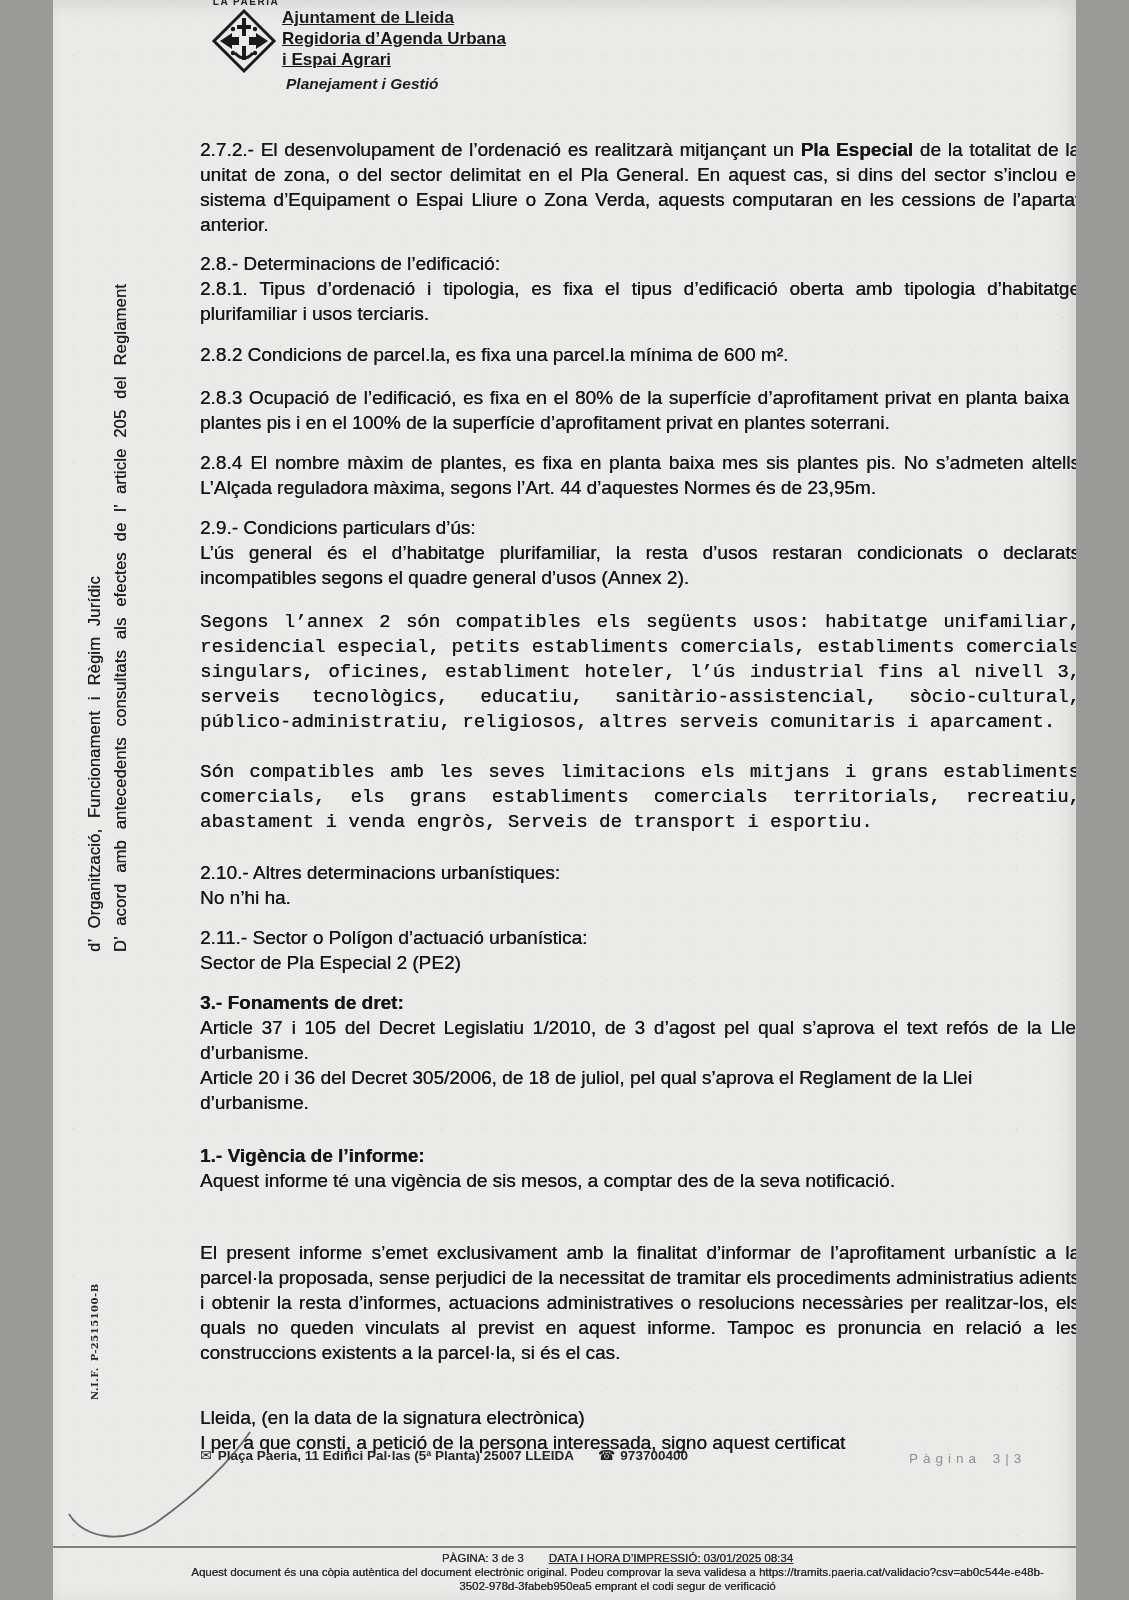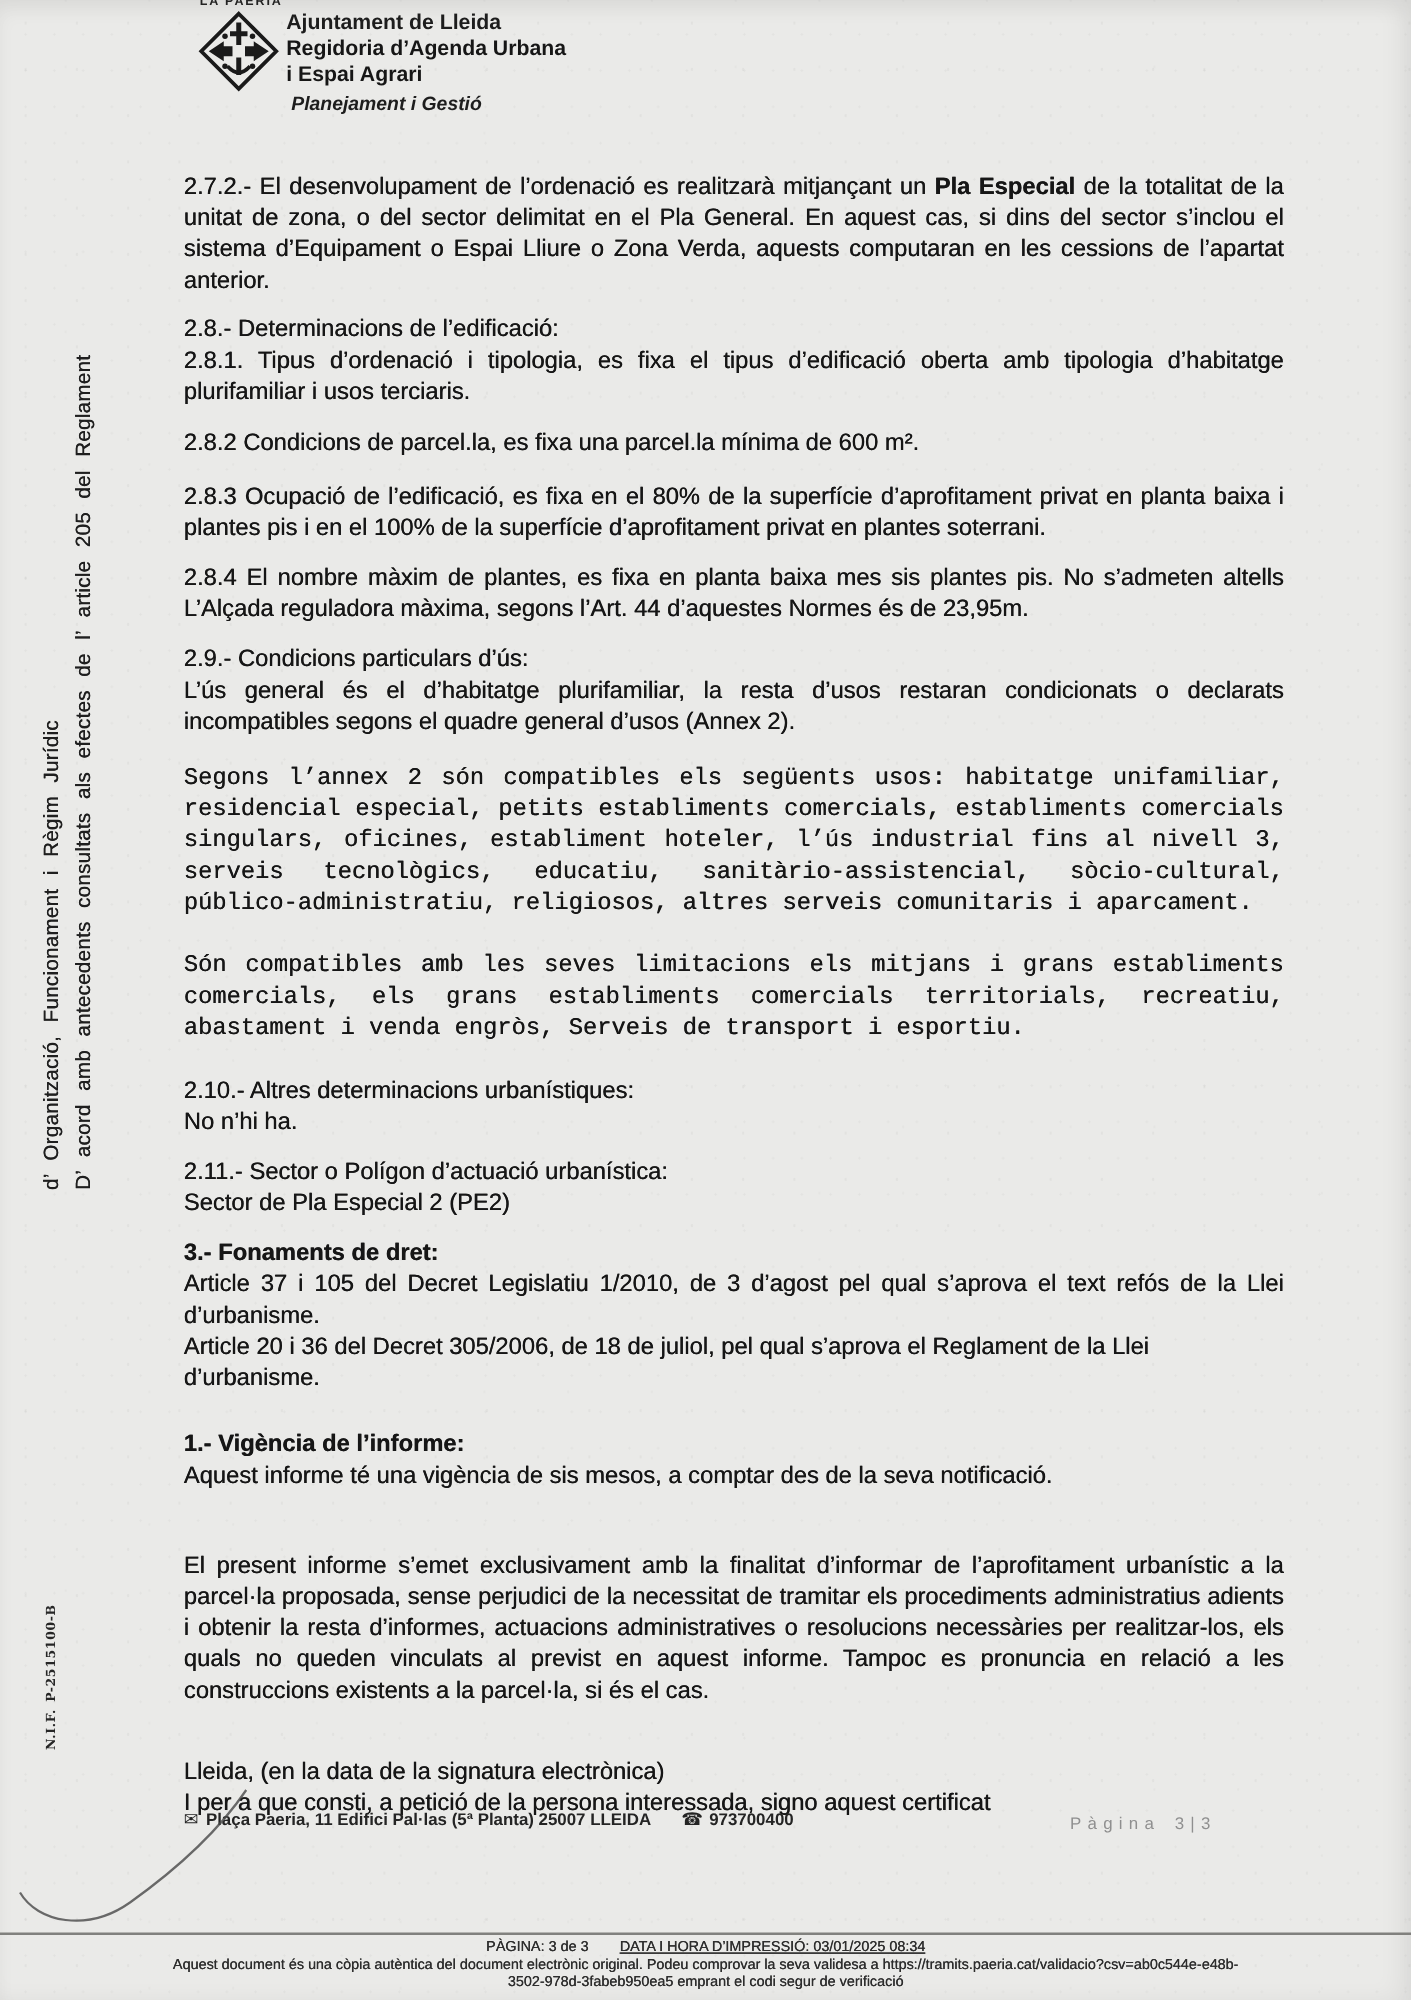--- a/index.html
+++ b/index.html
@@ -1,33 +1,33 @@
 <!DOCTYPE html>
 <html lang="ca"><head>
 <meta charset="utf-8">
 <style>
   html,body{margin:0;padding:0;background:#9a9a98;}
   .page{
-    position:relative;width:1129px;height:1600px;margin:0 auto;overflow:hidden;
+    position:relative;width:1023px;height:1600px;margin:0 auto;overflow:hidden;
     background-color:#eaeae8;
     background-image:
       radial-gradient(rgba(70,70,65,0.05) 1px, transparent 1.2px),
       radial-gradient(rgba(70,70,65,0.04) 1px, transparent 1.2px),
       radial-gradient(rgba(90,90,85,0.05) 0.8px, transparent 1px);
     background-size:41px 37px, 67px 53px, 23px 29px;
     background-position:0 0, 19px 27px, 9px 13px;
     box-shadow: inset -10px 0 18px rgba(0,0,0,0.05), inset 0 10px 14px rgba(0,0,0,0.04);
     font-family:"Liberation Sans","DejaVu Sans",sans-serif;
     color:#161616;
   }
   
   .brand-small{position:absolute;left:158px;top:-4px;width:70px;text-align:center;
     font-size:10px;font-weight:700;letter-spacing:1.5px;color:#232323;}
   .logo{position:absolute;left:158px;top:8px;width:66px;height:66px;}
-  .org{position:absolute;left:229px;top:7px;line-height:21px;}
+  .org{position:absolute;left:229px;top:7px;line-height:21px;text-decoration:underline;}
   .org .o1{font-size:17px;font-weight:700;color:#1d1d1d;}
   .org .o2{font-size:17px;font-weight:700;color:#161616;}
   .dept{position:absolute;left:233px;top:75px;font-size:15.5px;font-weight:700;font-style:italic;color:#1d1d1d;}
   
   .vtext{position:absolute;transform-origin:0 0;transform:rotate(-90deg);white-space:nowrap;
     font-size:16.5px;color:#1f1f1f;word-spacing:6px;letter-spacing:0.2px;text-shadow:0.25px 0 currentColor;}
   .v1{left:58px;top:952px;}
   .v2{left:32px;top:952px;}
   .vnif{left:36px;top:1400px;font-family:"DejaVu Serif",serif;font-size:10px;font-weight:700;
     word-spacing:2px;letter-spacing:0.5px;color:#262626;text-shadow:none;}

